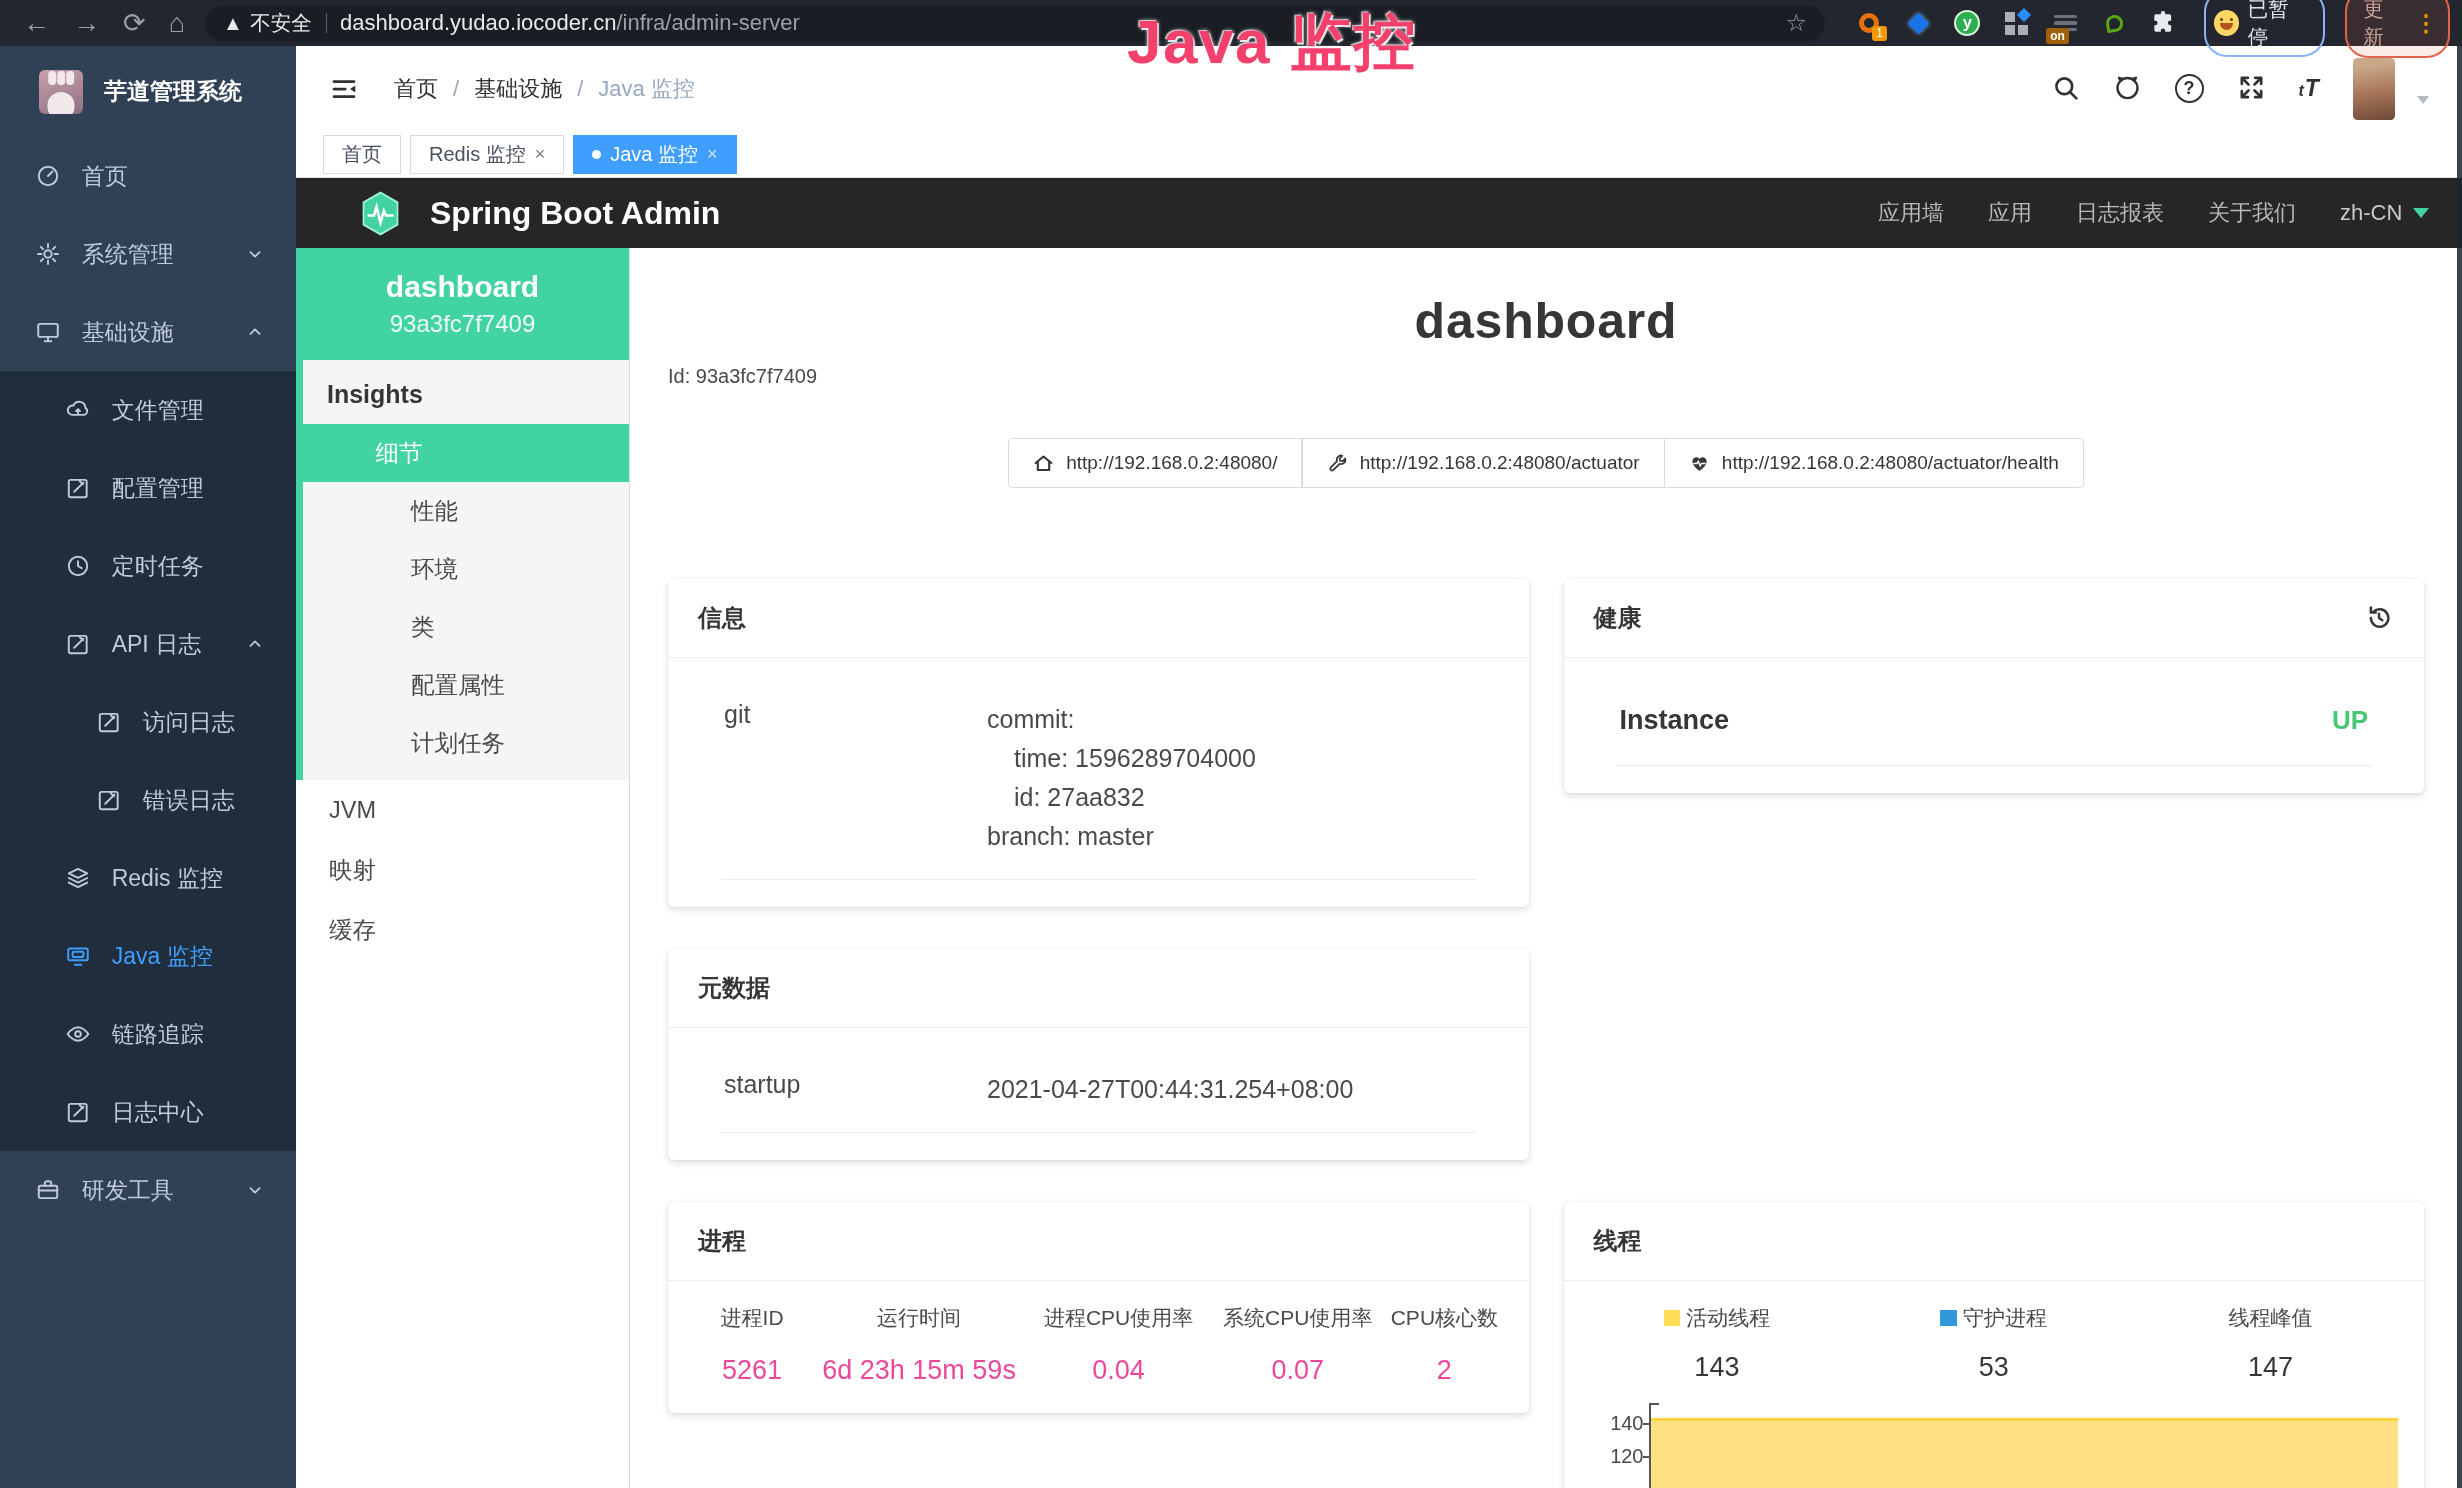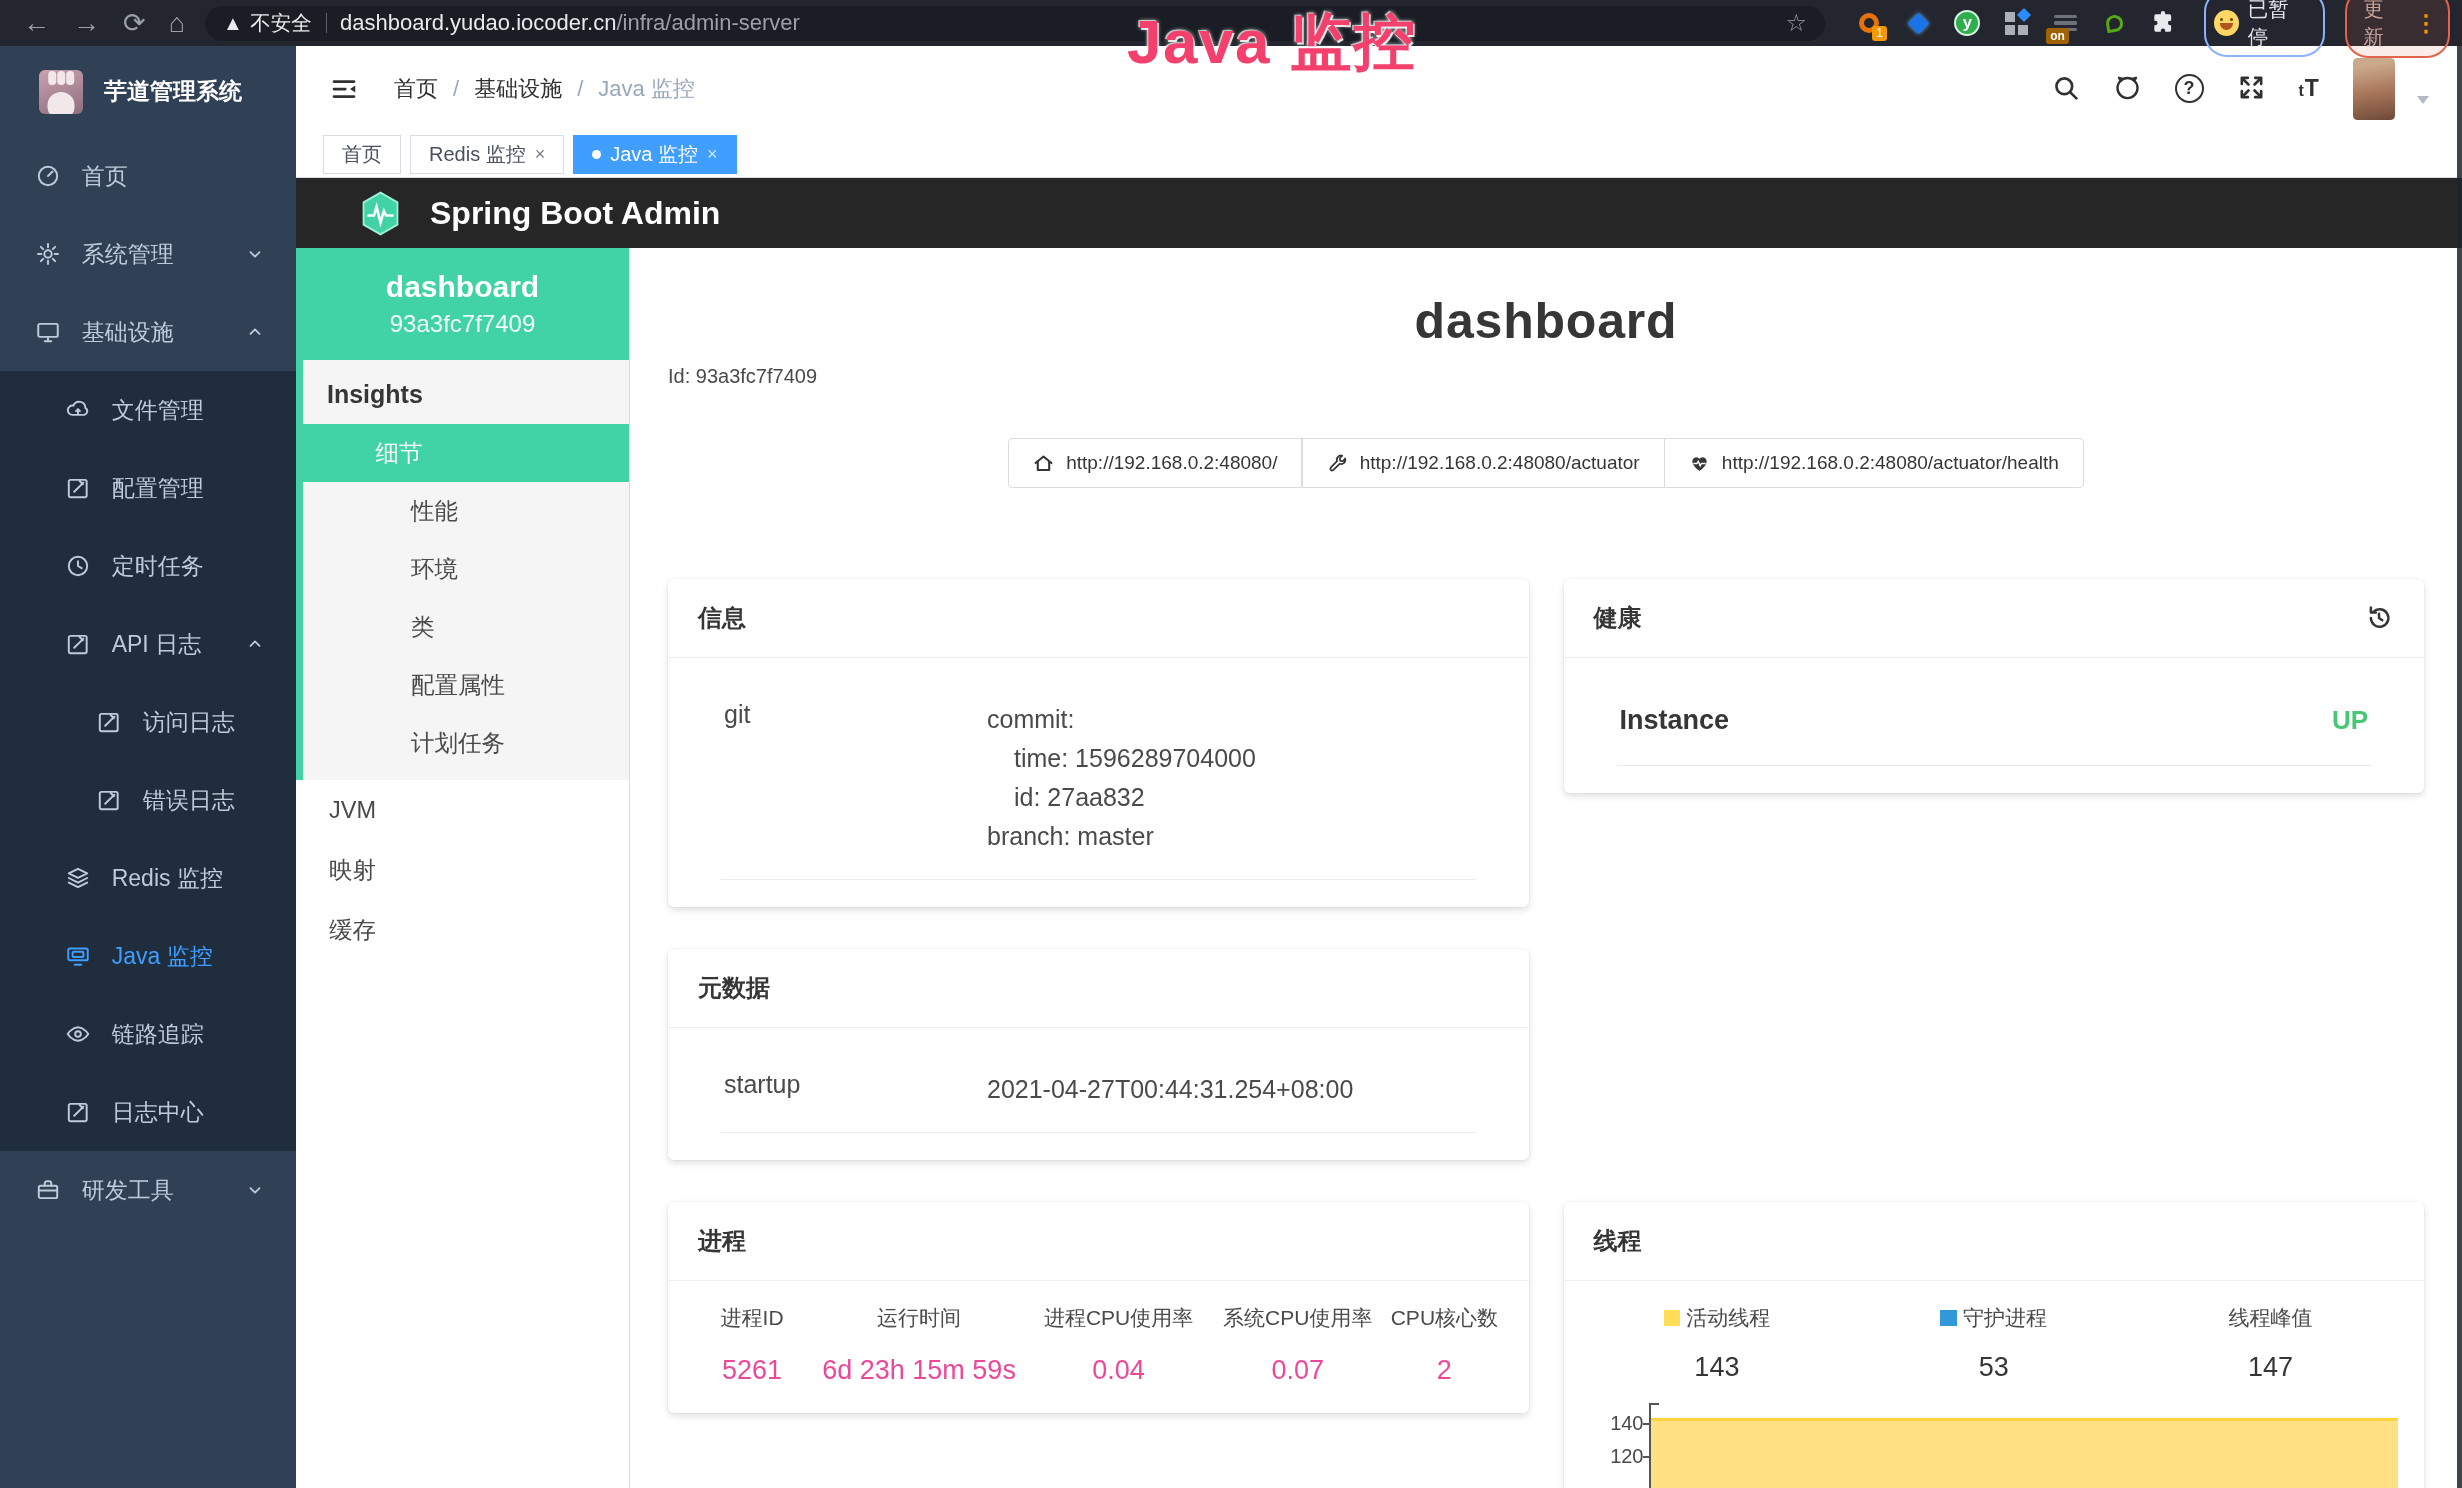--- a/index.html
+++ b/index.html
@@ -71,21 +71,21 @@
   .hamburger { display:flex; color:#303133; }
   .hamburger svg { width:30px; height:30px; }
   .breadcrumb { display:flex; align-items:center; margin-left:35px; font-size:22px; }
   .bc-item { color:#303133; }
   .bc-sep { color:#97a8be; margin:0 15px; }
   .bc-item.last { color:#97a8be; }
   .hdr-spacer { flex:1; }
   .hdr-icons { display:flex; align-items:center; gap:33px; color:#303133; }
   .hdr-icons svg { width:29px; height:29px; }
   .q-circle { width:29px; height:29px; border:2.3px solid #303133; border-radius:50%; display:flex; align-items:center; justify-content:center; font-size:18px; font-weight:bold; }
-  .tsize { font-size:23px; font-weight:bold; letter-spacing:0.8px; }
+  .tsize { font-size:23px; font-weight:bold; letter-spacing:0.8px;font-style:italic; }
   .tsize .sm { font-size:16px; }
   .hdr-avatar { width:42px; height:62px; border-radius:4.6px; background:linear-gradient(170deg,#caa88a 15%,#a9765a 55%,#6e4a38 100%); }
   .hdr-caret { width:0; height:0; border-left:6.8px solid transparent; border-right:6.8px solid transparent; border-top:8.3px solid #b4b9c2; margin-left:-10.6px; margin-top:23px; }
 
   
   .tab-bar { height:47px; display:flex; align-items:center; padding-left:27px; gap:9px; border-bottom:0.8px solid #d8dce5; background:#fff; }
   .tab { height:39px; display:flex; align-items:center; gap:9px; padding:0 18px; border:0.8px solid #d8dce5; background:#fff; color:#495060; font-size:20px; cursor:pointer; }
   .tab.active { background:#409eff; border-color:#409eff; color:#fff; }
   .tab-dot { width:9px; height:9px; border-radius:50%; background:#fff; }
   .tab-close { font-size:18px; opacity:.75; }
@@ -440,20 +440,30 @@
 
     <div class="sba">
       <div class="sba-topbar">
         <span class="sba-logo">
           <svg viewBox="0 0 36 36" width="47" height="47">
               <path d="M18 2l13 7.5v17L18 34 5 26.5v-17z" fill="#42d3a4" stroke="#9df0d6" stroke-width="1.4"></path>
               <polyline points="8,19.5 13,19.5 15,13 18,25 20.6,16 22.2,19.5 28,19.5" fill="none" stroke="#fff" stroke-width="2"></polyline>
             </svg>
         </span>
         <span class="sba-brand">Spring Boot Admin</span>
+        <div class="sba-nav">
+          <span class="nav-link">应用墙</span>
+          <span class="nav-link">应用</span>
+          <span class="nav-link">日志报表</span>
+          <span class="nav-link">关于我们</span>
+          <span class="sba-locale">
+            <span>zh-CN</span>
+            <span class="locale-caret"></span>
+          </span>
+        </div>
       </div>
 
       <div class="sba-body">
         <div class="sba-sidebar">
           <div class="inst-header">
             <span class="inst-name">dashboard</span>
             <span class="inst-id">93a3fc7f7409</span>
           </div>
           <div class="insights">
             <div class="insights-label">Insights</div>

